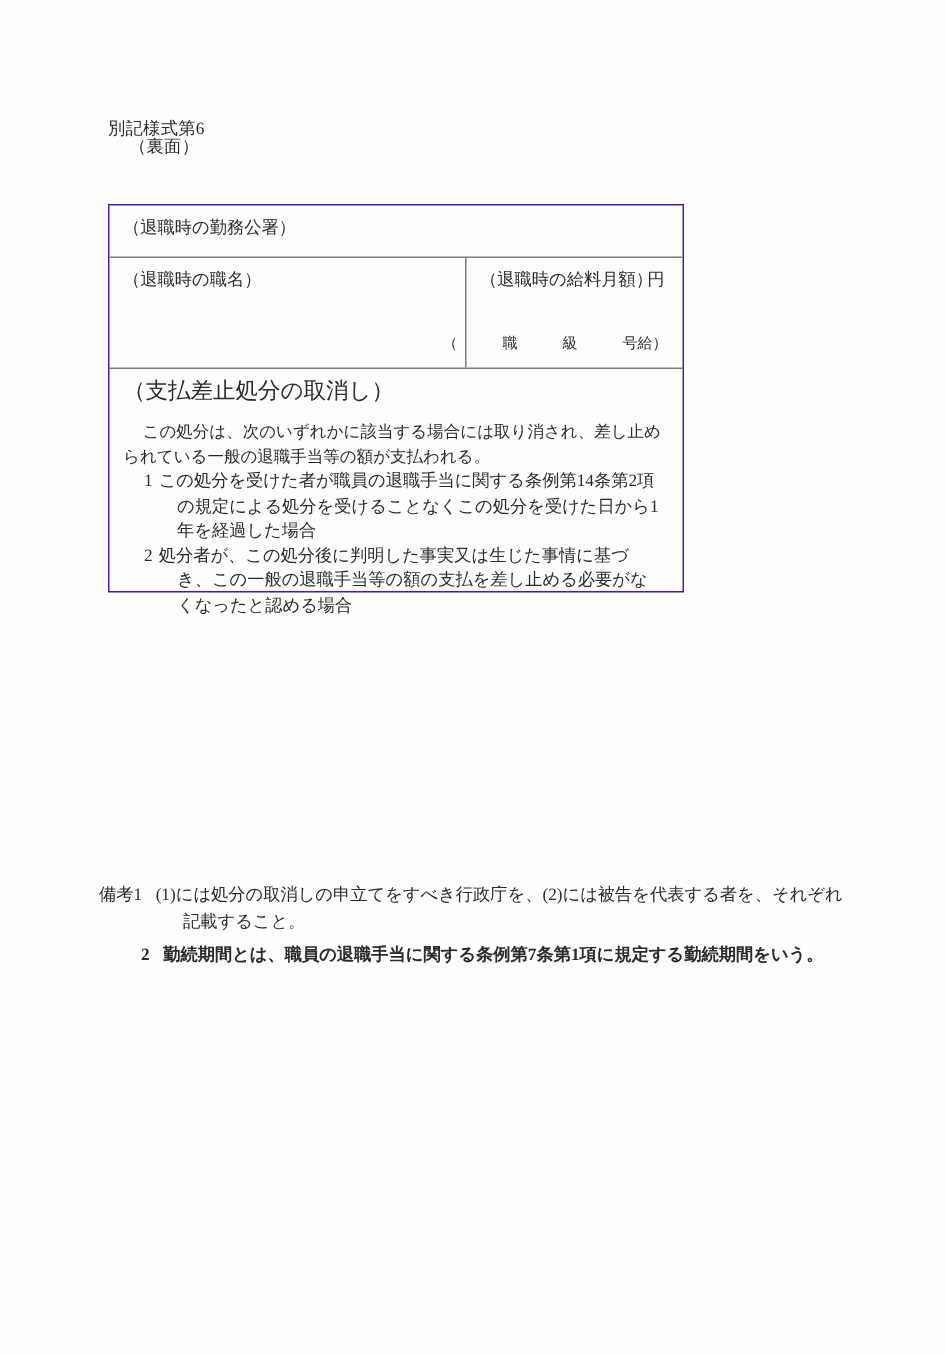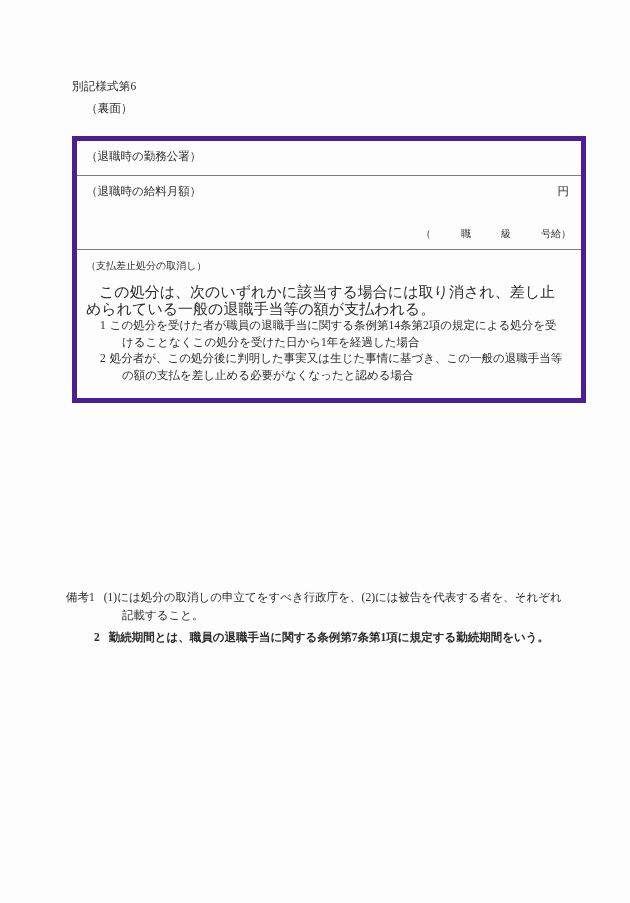--- a/index.html
+++ b/index.html
@@ -30,34 +30,34 @@
     left: 72px;
     top: 78px;
     font-size: 11.5px;
     line-height: 17px;
     letter-spacing: .2px;
     white-space: nowrap;
   }
   .form-side {
     position: absolute;
     left: 86px;
-    top: 100px;
+    top: 90px;
     font-size: 11.5px;
     line-height: 17px;
     letter-spacing: .2px;
     white-space: nowrap;
   }
 
   
   .form-table {
     position: absolute;
     left: 72px;
     top: 136px;
-    width: 514px;
-    border: 5px solid #4c1d95;
+    width: 384px;
+    border: 1px solid #4c1d95;
     box-sizing: border-box;
   }
   .row {
     display: flex;
     border-bottom: 1px solid #7d7d7d;
     box-sizing: border-box;
   }
   .row.last { border-bottom: none; }
   .cell {
     box-sizing: border-box;
@@ -87,26 +87,26 @@
   .grade-line {
     position: absolute;
     right: 10px;
     bottom: 7px;
     font-size: 10px;
     white-space: pre;
   }
 
   
   .cancel-head {
-    font-size: 10px;
+    font-size: 15px;
     line-height: 17px;
     margin: 0 0 10px 0;
   }
   .cancel-body {
-    font-size: 15px;
+    font-size: 11px;
     line-height: 16.5px;
     margin: 0;
     text-indent: 13px;
     padding-right: 4px;
   }
   .num-item {
     font-size: 11.5px;
     line-height: 16.5px;
     margin: 0;
     padding-left: 36px;
@@ -149,20 +149,23 @@
 
   <div class="form-table">
 
     <div class="row">
       <div class="cell cell-full r-office">
         <span>（退職時の勤務公署）</span>
       </div>
     </div>
 
     <div class="row">
+      <div class="cell cell-left r-title">
+        <span>（退職時の職名）</span>
+      </div>
       <div class="cell cell-right r-title">
         <span>（退職時の給料月額）</span>
         <span class="yen">円</span>
         <span class="grade-line">（　　　職　　　級　　　号給）</span>
       </div>
     </div>
 
 
     <div class="row last">
       <div class="cell cell-full r-cancel">

